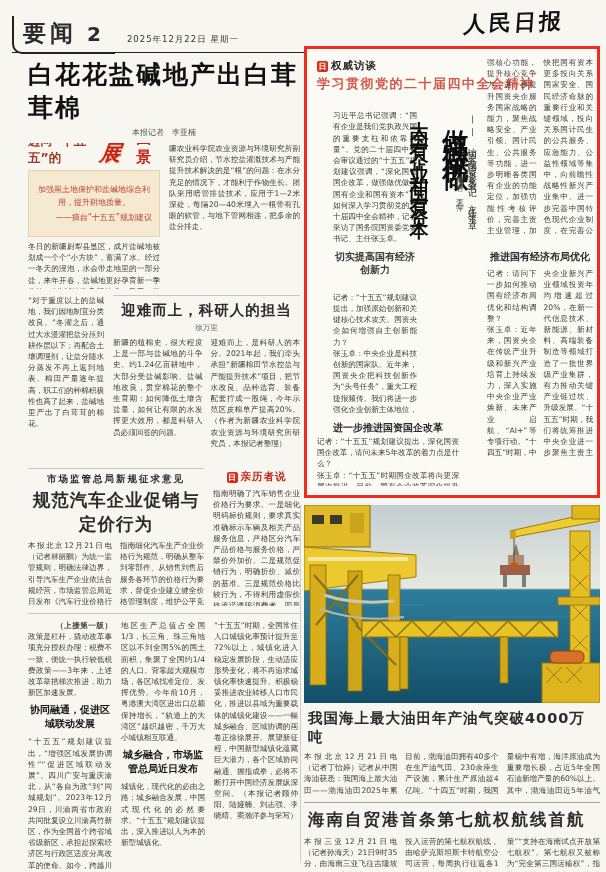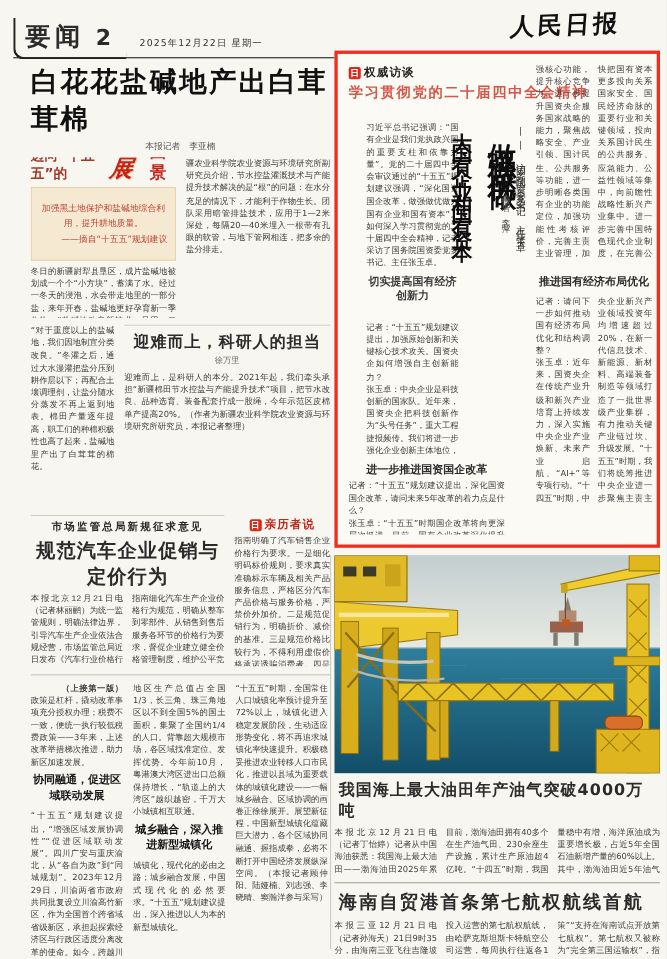--- a/index.html
+++ b/index.html
@@ -38,21 +38,21 @@
   .quotebox{background:#f6e9d2; border:1px solid #e5d3ae; padding:12px 7px; margin-bottom:4px;
     font-size:8px; line-height:13px; color:#bb4233; text-align:center;}
   .quotebox .src{display:block; text-align:right; margin-top:2px;}
   .row2{display:flex; gap:9px; margin-top:6px; height:166px; overflow:hidden;}
   .row2 .col1{width:76px; height:166px;}
   .row2 .artbox{width:187px; border-top:1px solid #c9c5bc; padding-top:5px;}
   .sci-headline{font-size:14.5px; font-weight:900; text-align:center; letter-spacing:1px;}
   .sci-byline{font-size:7.5px; color:#666; text-align:center; margin:3px 0 4px;}
   .twocol{display:flex; gap:8px;}
   .twocol>div{flex:1;}
-  .row3{display:flex; gap:9px; margin-top:7px; height:138px; overflow:hidden;font-family:Liberation Mono, monospace;}
+  .row3{display:flex; gap:9px; margin-top:7px; height:138px; overflow:hidden;}
   .row3 .carbox{width:176px; border-top:1px solid #c9c5bc; padding-top:4px;}
   .car-kicker{font-size:9.5px; font-weight:900; text-align:center; letter-spacing:2px;}
   .car-headline{font-size:17.5px; font-weight:900; text-align:center; letter-spacing:1px; margin:2px 0 4px;}
   .witbox{width:87px;}
   .collabel{display:flex; align-items:center; justify-content:center; gap:3px; margin:2px 0 4px;}
   .collabel .sq{width:11px; height:11px; background:#d92a1a; color:#fff; font-size:8px; font-weight:700;
     display:flex; align-items:center; justify-content:center; border-radius:2px;}
   .collabel .lt{font-size:10.5px; font-weight:900; color:#c3261a; letter-spacing:1px;}
   .collabel.dark .lt{color:#222;}
   .row4{display:flex; gap:9px; margin-top:7px; border-top:1px solid #c9c5bc; padding-top:6px; height:300px; overflow:hidden;}
@@ -120,20 +120,21 @@
       </div>
       <div class="colR bodytext">疆农业科学院农业资源与环境研究所副研究员介绍，节水控盐灌溉技术与产能提升技术解决的是“根”的问题：在水分充足的情况下，才能利于作物生长。团队采用暗管排盐技术，应用于1—2米深处，每隔20—40米埋入一根带有孔眼的软管，与地下管网相连，把多余的盐分排走。</div>
     </div>
 
     <div class="row2">
       <div class="col1 bodytext">“对于重度以上的盐碱地，我们因地制宜分类改良。”冬灌之后，通过大水漫灌把盐分压到耕作层以下；再配合土壤调理剂，让盐分随水分蒸发不再上返到地表。棉田产量逐年提高，职工们的种棉积极性也高了起来，盐碱地里产出了白茸茸的棉花。</div>
       <div class="artbox">
         <div class="sci-headline">迎难而上，科研人的担当</div>
         <div class="sci-byline">徐万里</div>
         <div class="twocol" style="height:124px;">
+          <div class="bodytext" style="height:124px;">新疆的植棉史，很大程度上是一部与盐碱地的斗争史。约1.24亿亩耕地中，大部分受盐碱影响。盐碱地改良，贯穿棉花的整个生育期：如何降低土壤含盐量，如何让有限的水发挥更大效用，都是科研人员必须回答的问题。</div>
           <div class="bodytext" style="height:124px;">迎难而上，是科研人的本分。2021年起，我们牵头承担“新疆棉田节水控盐与产能提升技术”项目，把节水改良、品种选育、装备配套拧成一股绳，今年示范区皮棉单产提高20%。（作者为新疆农业科学院农业资源与环境研究所研究员，本报记者整理）</div>
         </div>
       </div>
     </div>
 
     <div class="row3">
       <div class="carbox">
         <div class="car-kicker">市场监管总局新规征求意见</div>
         <div class="car-headline">规范汽车企业促销与定价行为</div>
         <div class="twocol" style="height:86px;">
@@ -155,21 +156,21 @@
         <div class="bodytext" style="height:300px;">
           <span class="jumptag">（上接第一版）</span>
           <span>政策是杠杆，撬动改革事项充分授权办理；税费不一致，便统一执行较低税费政策——3年来，上述改革举措梯次推进，助力新区加速发展。</span>
           <div class="jump-sub">协同融通，促进区域联动发展</div>
           <span>“十五五”规划建议提出，“增强区域发展协调性”“促进区域联动发展”。四川广安与重庆渝北，从“各自为政”到“同城规划”。2023年12月29日，川渝两省市政府共同批复设立川渝高竹新区，作为全国首个跨省域省级新区，承担起探索经济区与行政区适度分离改革的使命。如今，跨越川渝两省份的高竹新区，零部件跨省即到、整车当日下线——今年以来，新区签约川渝共建重大项目19个，协议投资29.4亿元。</span>
         </div>
       </div>
       <div>
         <div class="bodytext" style="height:300px;">
           <span>地区生产总值占全国1/3，长三角、珠三角地区以不到全国5%的国土面积，集聚了全国约1/4的人口。背靠超大规模市场，各区域找准定位、发挥优势。今年前10月，粤港澳大湾区进出口总额保持增长，“轨道上的大湾区”越织越密，千万大小城镇相互联通。</span>
-          <div class="jump-sub">城乡融合，深入推进新型城镇化</div>
+          <div class="jump-sub">城乡融合，市场监管总局近日发布</div>
           <span>城镇化，现代化的必由之路；城乡融合发展，中国式现代化的必然要求。“十五五”规划建议提出，深入推进以人为本的新型城镇化。</span>
         </div>
       </div>
       <div class="bodytext" style="height:300px;">“十五五”时期，全国常住人口城镇化率预计提升至72%以上，城镇化进入稳定发展阶段，生动适应形势变化，将不再追求城镇化率快速提升。积极稳妥推进农业转移人口市民化，推进以县域为重要载体的城镇化建设——一幅城乡融合、区域协调的画卷正徐徐展开。展望新征程，中国新型城镇化蕴藏巨大潜力，各个区域协同融通、握指成拳，必将不断打开中国经济发展纵深空间。（本报记者顾仲阳、陆娅楠、刘志强、李晓晴、窦瀚洋参与采写）</div>
     </div>
   </div>
 
   <div class="right-zone">
 
     <div class="ivbox">

